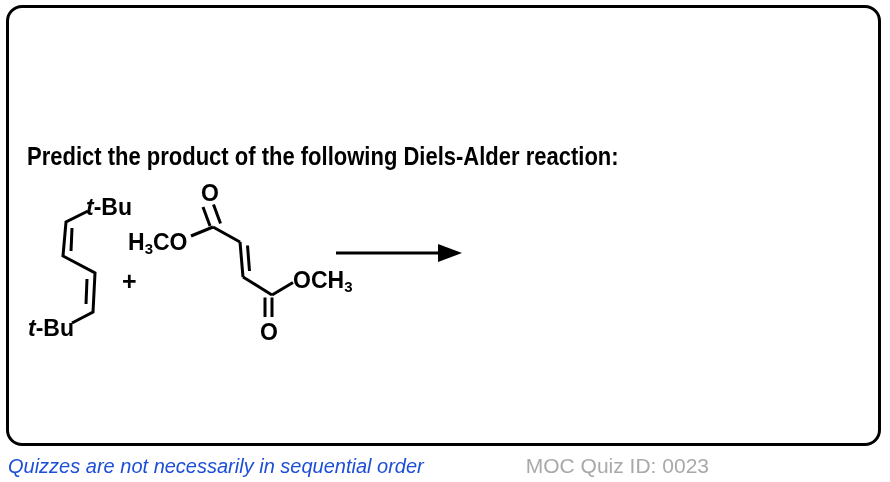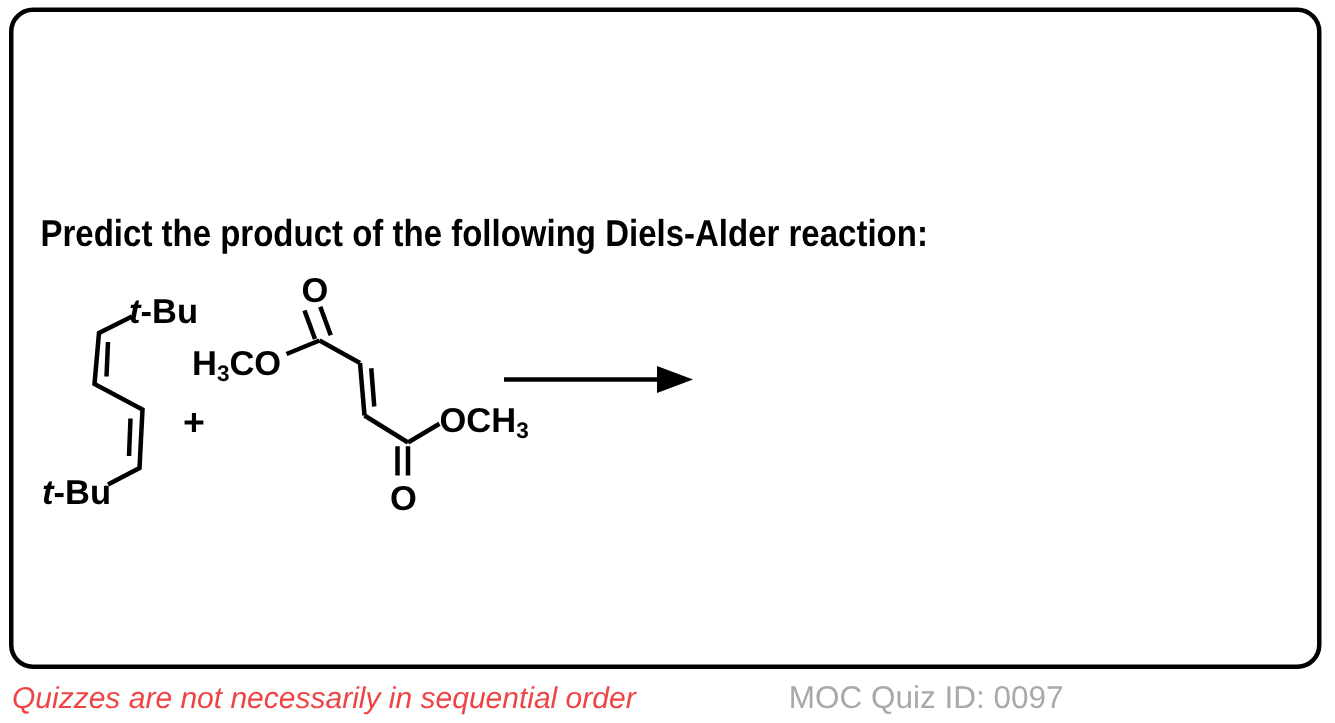--- a/index.html
+++ b/index.html
@@ -64,21 +64,21 @@
     stroke: #000000;
     stroke-width: 3;
     fill: none;
   }
   .footer-note {
     position: absolute;
     left: 8px;
     top: 455px;
     font-size: 20px;
     font-style: italic;
-    color: #ef4444;
+    color: #1d4ed8;
     white-space: nowrap;
   }
   .footer-quiz-id {
     position: absolute;
     right: 9px;
     top: 454px;
     font-size: 21px;
     color: #a9a9a9;
     white-space: nowrap;
   }
@@ -129,15 +129,15 @@
     </g>
 
     <g>
       <line class="bond" x1="336" y1="253" x2="441" y2="253" stroke-width="3.2"></line>
       <polygon points="438,244 462,253 438,262" fill="#000000"></polygon>
     </g>
   </svg>
 
   <div class="footer-note">Quizzes are not necessarily in sequential order</div>
 
-  <div class="footer-quiz-id">MOC Quiz ID: 0097</div>
+  <div class="footer-quiz-id">MOC Quiz ID: 0023</div>
 
 </div>
 
 </body></html>

